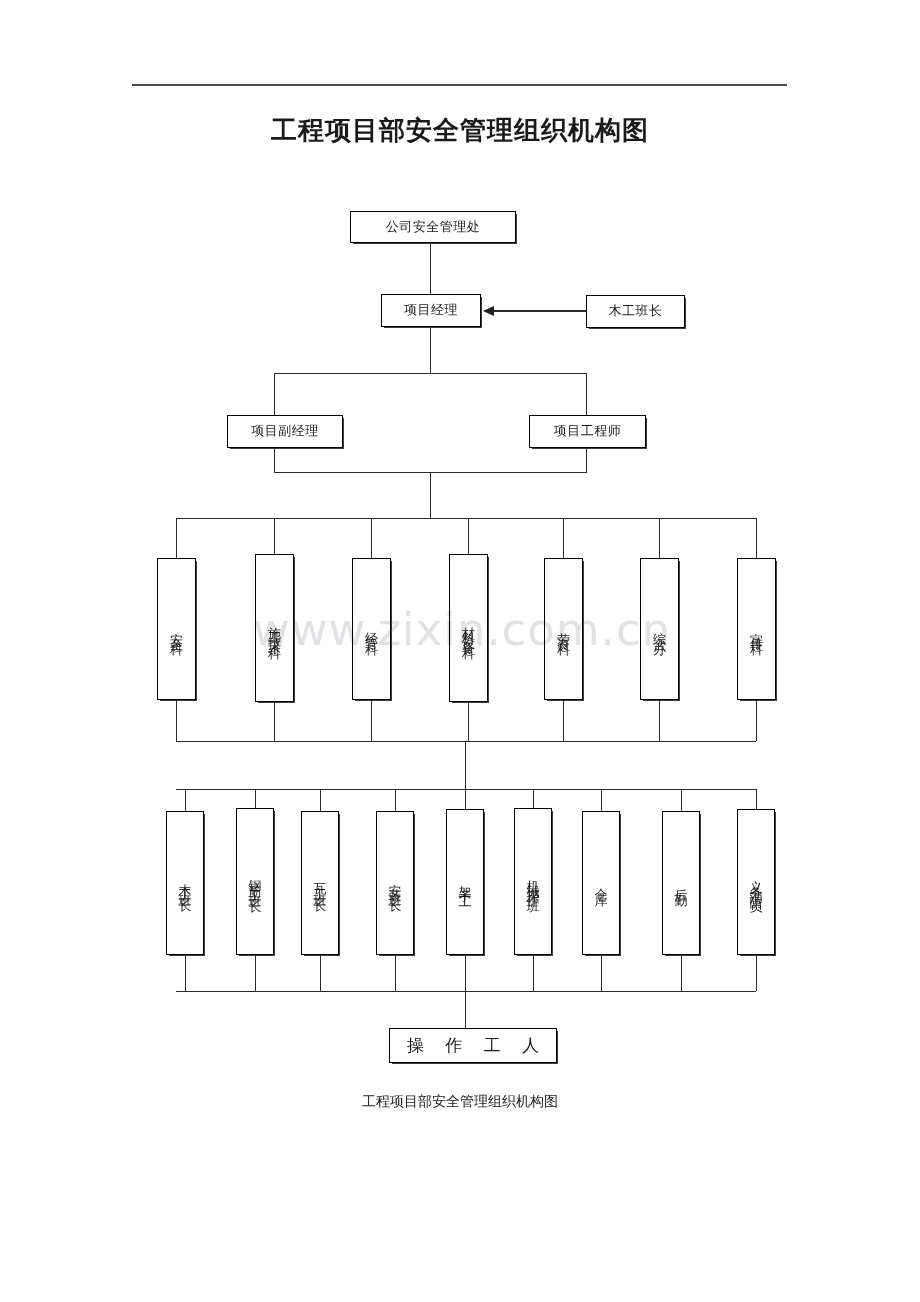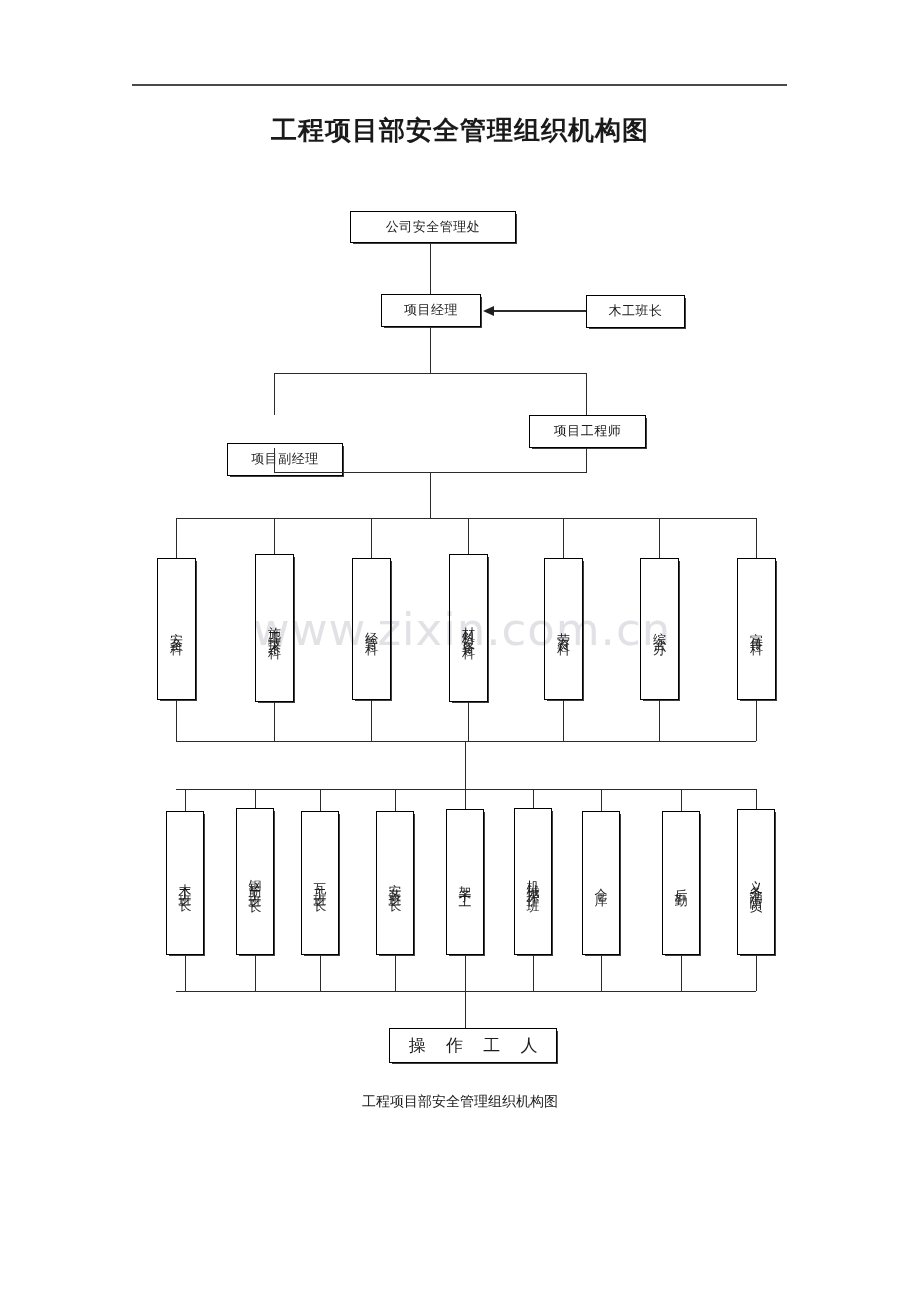--- a/index.html
+++ b/index.html
@@ -83,21 +83,20 @@
     align-items: center;
     justify-content: center;
     font-size: 13px;
     line-height: 1.28;
     color: #1c1c1c;
     text-align: center;
   }
   
   .node.shadow {
     box-shadow: 2px 2px 0 -1px #3d3d3d;
-    font-family: Liberation Serif, serif;
   }
   .node .label {
     display: block;
   }
   .node.vertical .label {
     writing-mode: vertical-rl;
     text-orientation: upright;
     letter-spacing: 5px;
     line-height: 1;
     font-size: 13px;
@@ -156,21 +155,21 @@
     </div>
 
     <div class="ln lh" style="left:493px; top:310px; width:93px; height:2px;"></div>
     <div class="arrow-head" style="left:483px; top:306px;"></div>
 
     <div class="ln lv" style="left:430px; top:327px; width:1px; height:46px;"></div>
     <div class="ln lh" style="left:274px; top:373px; width:312px; height:1px;"></div>
     <div class="ln lv" style="left:274px; top:373px; width:1px; height:42px;"></div>
     <div class="ln lv" style="left:586px; top:373px; width:1px; height:42px;"></div>
 
-    <div class="node shadow wide" style="left:227px; top:415px; width:116px; height:33px;margin-top:28px;">
+    <div class="node shadow wide" style="left:227px; top:415px; width:116px; height:33px;">
       <span class="label">项目副经理</span>
     </div>
     <div class="node shadow wide" style="left:529px; top:415px; width:117px; height:33px;">
       <span class="label">项目工程师</span>
     </div>
 
     <div class="ln lv" style="left:274px; top:448px; width:1px; height:24px;"></div>
     <div class="ln lv" style="left:586px; top:448px; width:1px; height:24px;"></div>
     <div class="ln lh" style="left:274px; top:472px; width:313px; height:1px;"></div>
     <div class="ln lv" style="left:430px; top:472px; width:1px; height:46px;"></div>

